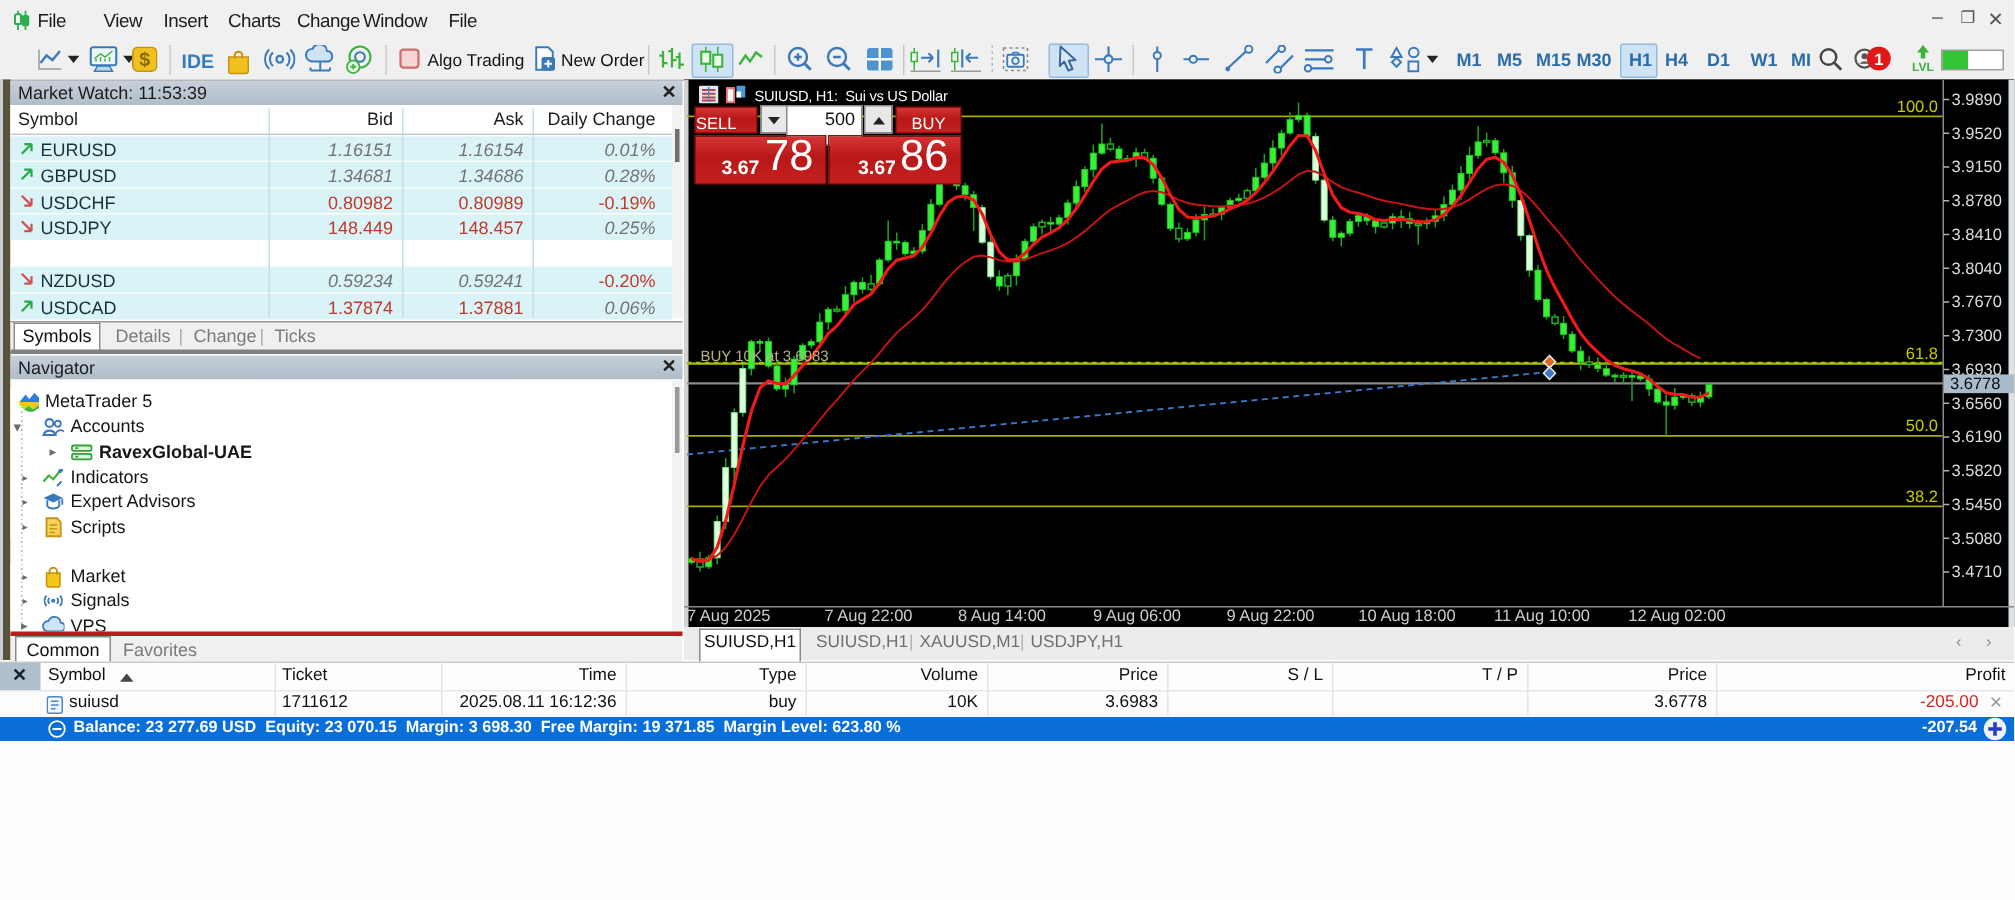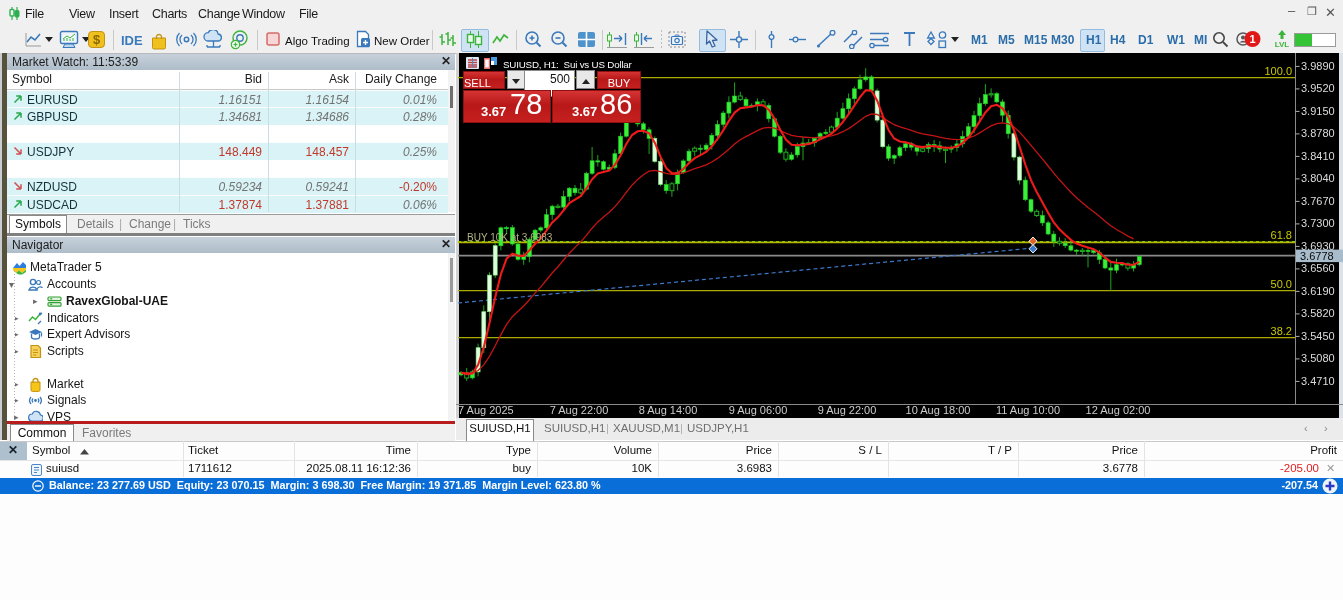--- a/index.html
+++ b/index.html
@@ -267,20 +267,29 @@
       <span class="mwc num cB" style="left:330px;width:100px">0.01%</span>
     </div>
 <div class="mwrow" style="top:107.0px">
       <svg width="10" height="10" viewBox="0 0 10 10" style="position:absolute;left:6px;top:3px">
         <path d="M1.5 8.5L8 2M8 2H3.2M8 2v4.8" stroke="#27a94c" stroke-width="1.5" fill="none"></path>
       </svg>
       <span class="mwc" style="left:20px;color:#14323c">GBPUSD</span>
       <span class="mwc num cB" style="left:155px;width:100px">1.34681</span>
       <span class="mwc num cB" style="left:242px;width:100px">1.34686</span>
       <span class="mwc num cB" style="left:330px;width:100px">0.28%</span>
+    </div>
+<div class="mwrow" style="top:124.5px">
+      <svg width="10" height="10" viewBox="0 0 10 10" style="position:absolute;left:6px;top:3px">
+        <path d="M1.5 1.5L8 8M8 8H3.2M8 8V3.2" stroke="#d05050" stroke-width="1.5" fill="none"></path>
+      </svg>
+      <span class="mwc" style="left:20px;color:#14323c">USDCHF</span>
+      <span class="mwc num cR" style="left:155px;width:100px">0.80982</span>
+      <span class="mwc num cR" style="left:242px;width:100px">0.80989</span>
+      <span class="mwc num cR" style="left:330px;width:100px">-0.19%</span>
     </div>
 <div class="mwrow" style="top:142.0px">
       <svg width="10" height="10" viewBox="0 0 10 10" style="position:absolute;left:6px;top:3px">
         <path d="M1.5 1.5L8 8M8 8H3.2M8 8V3.2" stroke="#d05050" stroke-width="1.5" fill="none"></path>
       </svg>
       <span class="mwc" style="left:20px;color:#14323c">USDJPY</span>
       <span class="mwc num cR" style="left:155px;width:100px">148.449</span>
       <span class="mwc num cR" style="left:242px;width:100px">148.457</span>
       <span class="mwc num cB" style="left:330px;width:100px">0.25%</span>
     </div>

